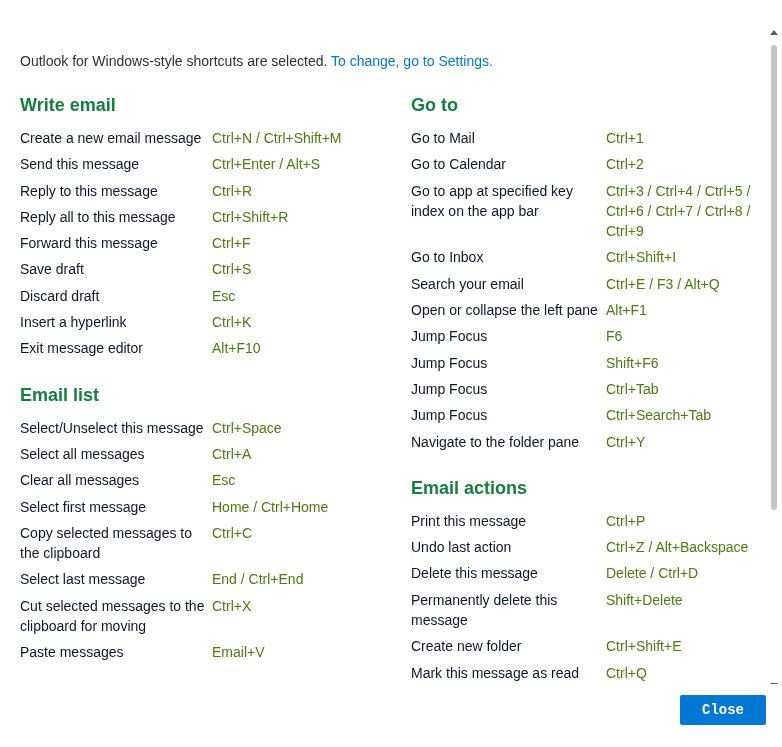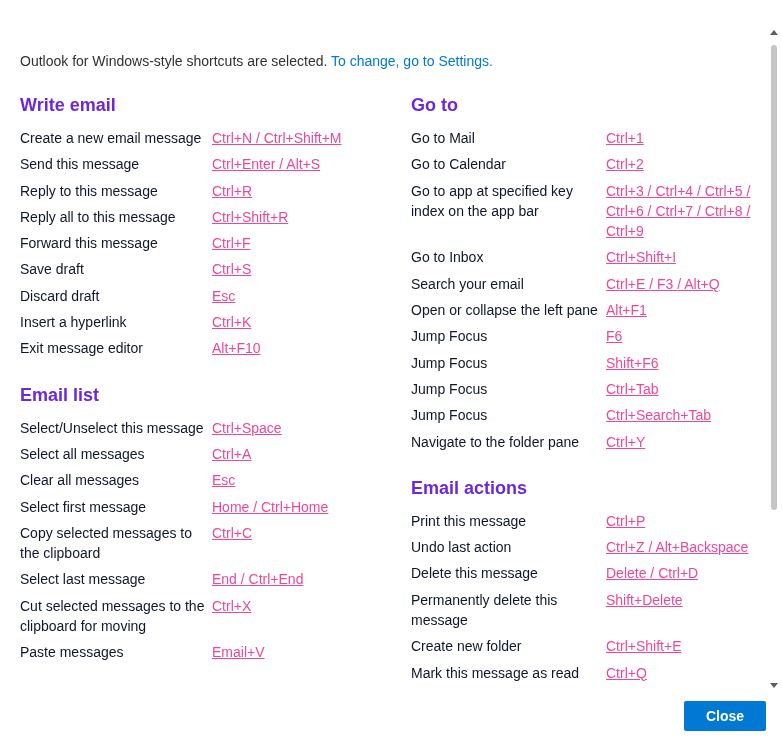--- a/index.html
+++ b/index.html
@@ -39,53 +39,53 @@
     .col {
       flex: 1;
       min-width: 0;
     }
     .section {
       margin-bottom: 26px;
     }
     .section-title {
       font-size: 18px;
       font-weight: 700;
-      color: #6d28d9;
+      color: #15803d;
       margin-bottom: 12px;
     }
     .row {
       display: flex;
       align-items: flex-start;
       margin-bottom: 6px;
       line-height: 1.45;
     }
     .row .action {
       flex: 0 0 192px;
       padding-right: 6px;
       color: #0f172a;
     }
     .col.right .row .action {
       flex: 0 0 195px;
     }
     .row .keys {
       flex: 1;
-      color: #ec4899;
-      text-decoration: underline;
+      color: #4d7c0f;
     }
     .footer {
       position: absolute;
-      bottom: 2px;
+      bottom: 8px;
       left: 0;
       right: 0;
       height: 55px;
       display: flex;
       justify-content: flex-end;
       align-items: center;
       padding: 0 16px 3px 0;
       background: #fff;
+      font-family: Liberation Mono, monospace;
     }
     .close-btn {
       background: #0078d4;
       color: #fff;
       border: none;
       font-size: 14px;
       font-weight: 600;
       font-family: inherit;
       padding: 7px 22px;
       border-radius: 2px;

